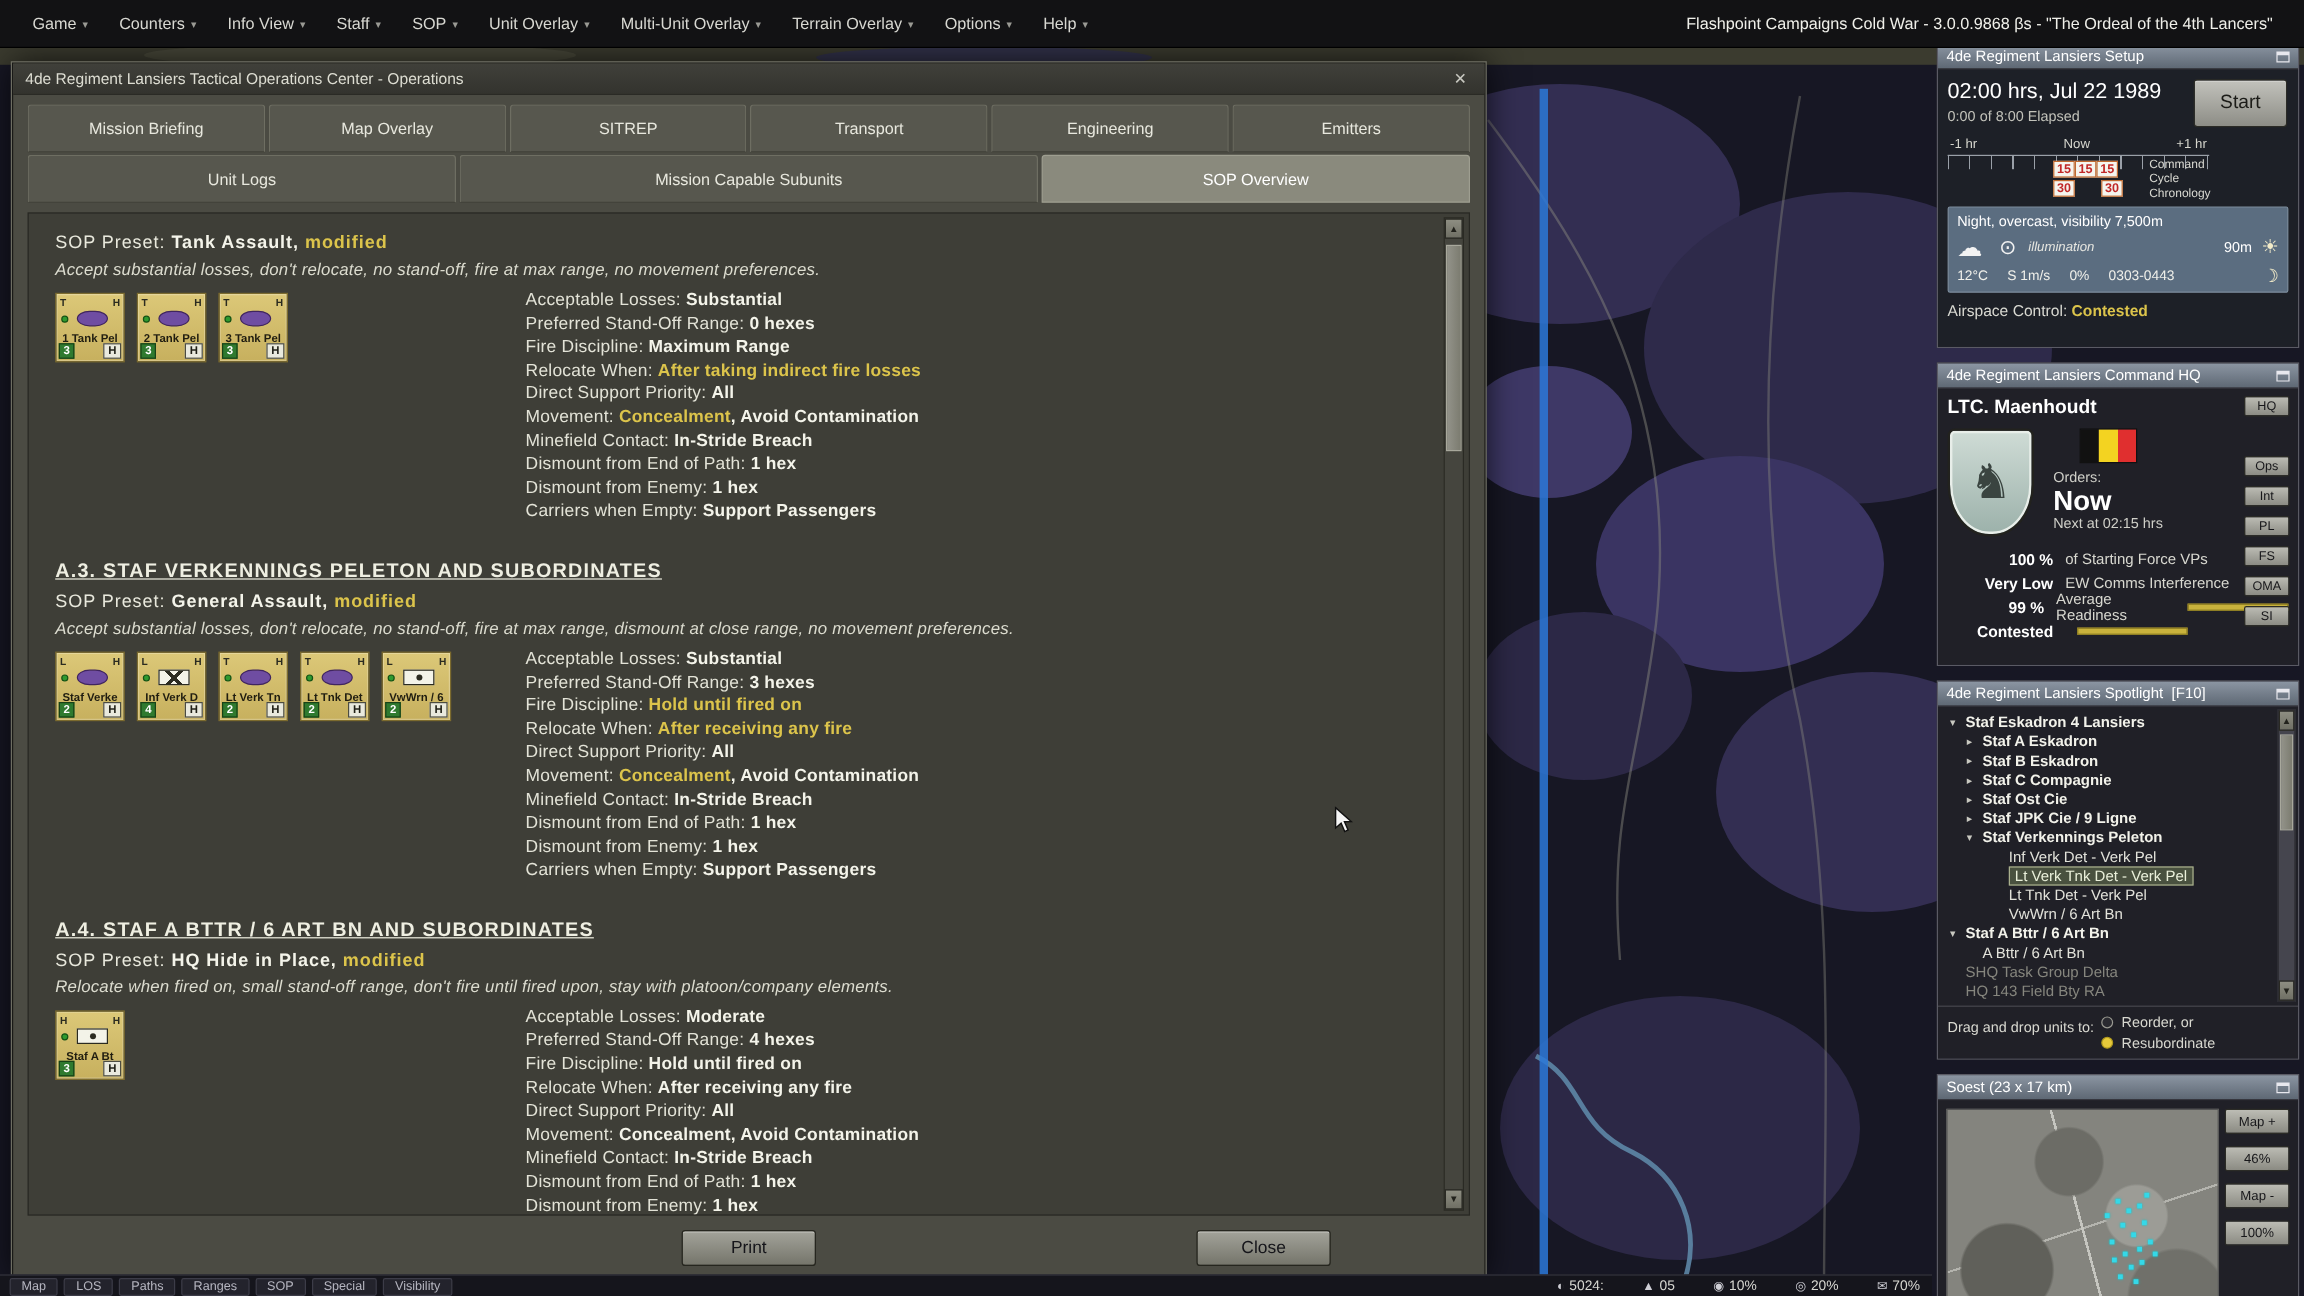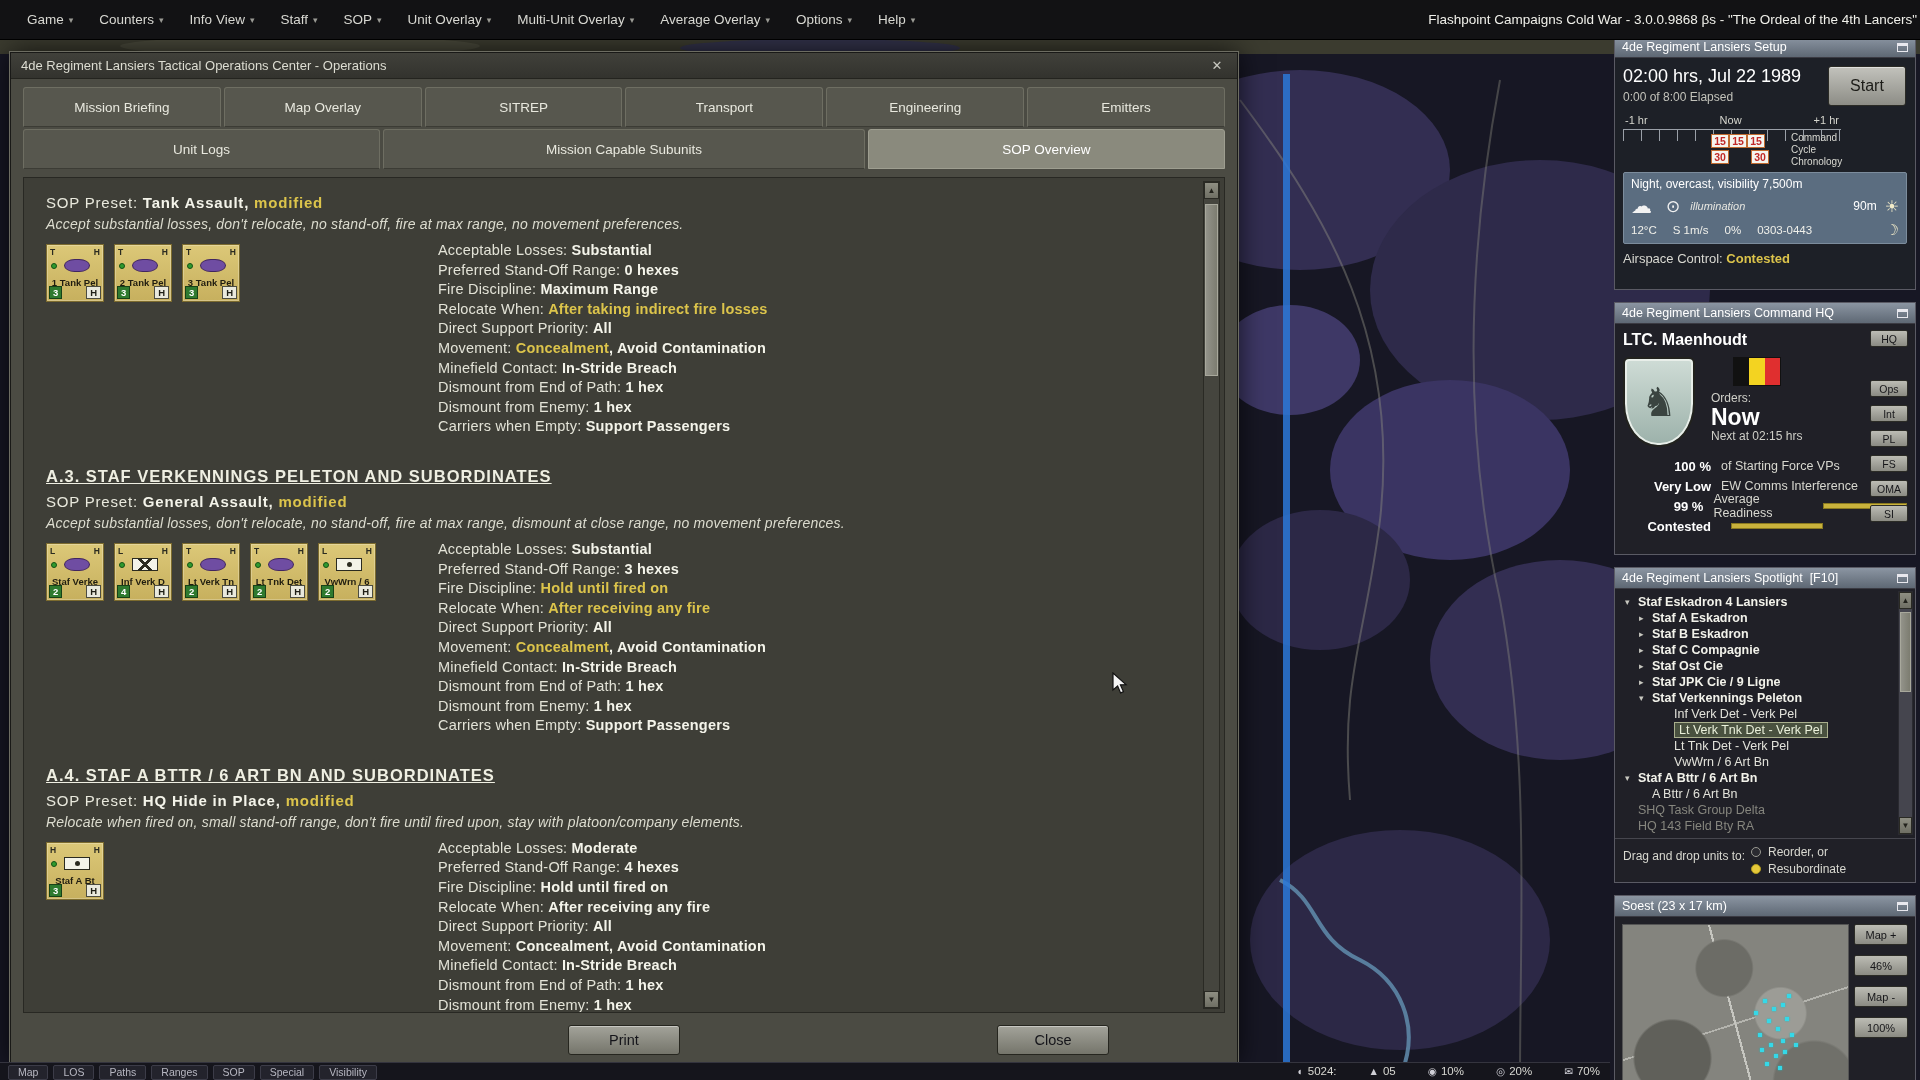--- a/index.html
+++ b/index.html
@@ -6,21 +6,21 @@
   html,body { width:1920px; height:1080px; overflow:hidden; }
   body { background:#10101a; font-family:"Liberation Sans", sans-serif; position:relative; color:#e6e6dc; }
 
   
   .menubar { position:absolute; top:0; left:0; width:1920px; height:40px; background:#121214;
              display:flex; align-items:center; z-index:50; border-bottom:1px solid #000; }
   .menu-items { display:flex; align-items:center; padding-left:14px; }
   .menu-item { color:#d8d8d2; font-size:13.5px; padding:0 13px; height:40px; display:flex; align-items:center; cursor:default; }
   .menu-item .mi-label { margin-right:5px; }
   .mi-arrow { font-size:9px; color:#9a9a94; }
-  .app-title { margin-left:auto; padding-right:3px; color:#f0f0ea; font-size:13.5px; white-space:nowrap; }
+  .app-title { margin-left:auto; padding-right:26px; color:#f0f0ea; font-size:13.5px; white-space:nowrap; }
 
   
   .map-bg { position:absolute; top:40px; left:0; width:1920px; height:1040px; z-index:0; }
 
   
   .dialog { position:absolute; left:10px; top:52px; width:1228px; height:1012px; background:#4b4b43;
             border:1px solid #191917; outline:1px solid #6d6d62; box-shadow:0 0 26px rgba(0,0,0,.75);
             z-index:20; display:flex; flex-direction:column; }
   .d-titlebar { height:26px; background:linear-gradient(#40403a,#33332e); display:flex; align-items:center;
                 padding:0 10px; border-bottom:1px solid #24241f; flex:0 0 auto; }
@@ -250,21 +250,21 @@
         <span class="mi-label">Unit Overlay</span>
         <span class="mi-arrow">▾</span>
       </div>
 
       <div class="menu-item">
         <span class="mi-label">Multi-Unit Overlay</span>
         <span class="mi-arrow">▾</span>
       </div>
 
       <div class="menu-item">
-        <span class="mi-label">Average Overlay</span>
+        <span class="mi-label">Terrain Overlay</span>
         <span class="mi-arrow">▾</span>
       </div>
 
       <div class="menu-item">
         <span class="mi-label">Options</span>
         <span class="mi-arrow">▾</span>
       </div>
 
       <div class="menu-item">
         <span class="mi-label">Help</span>

